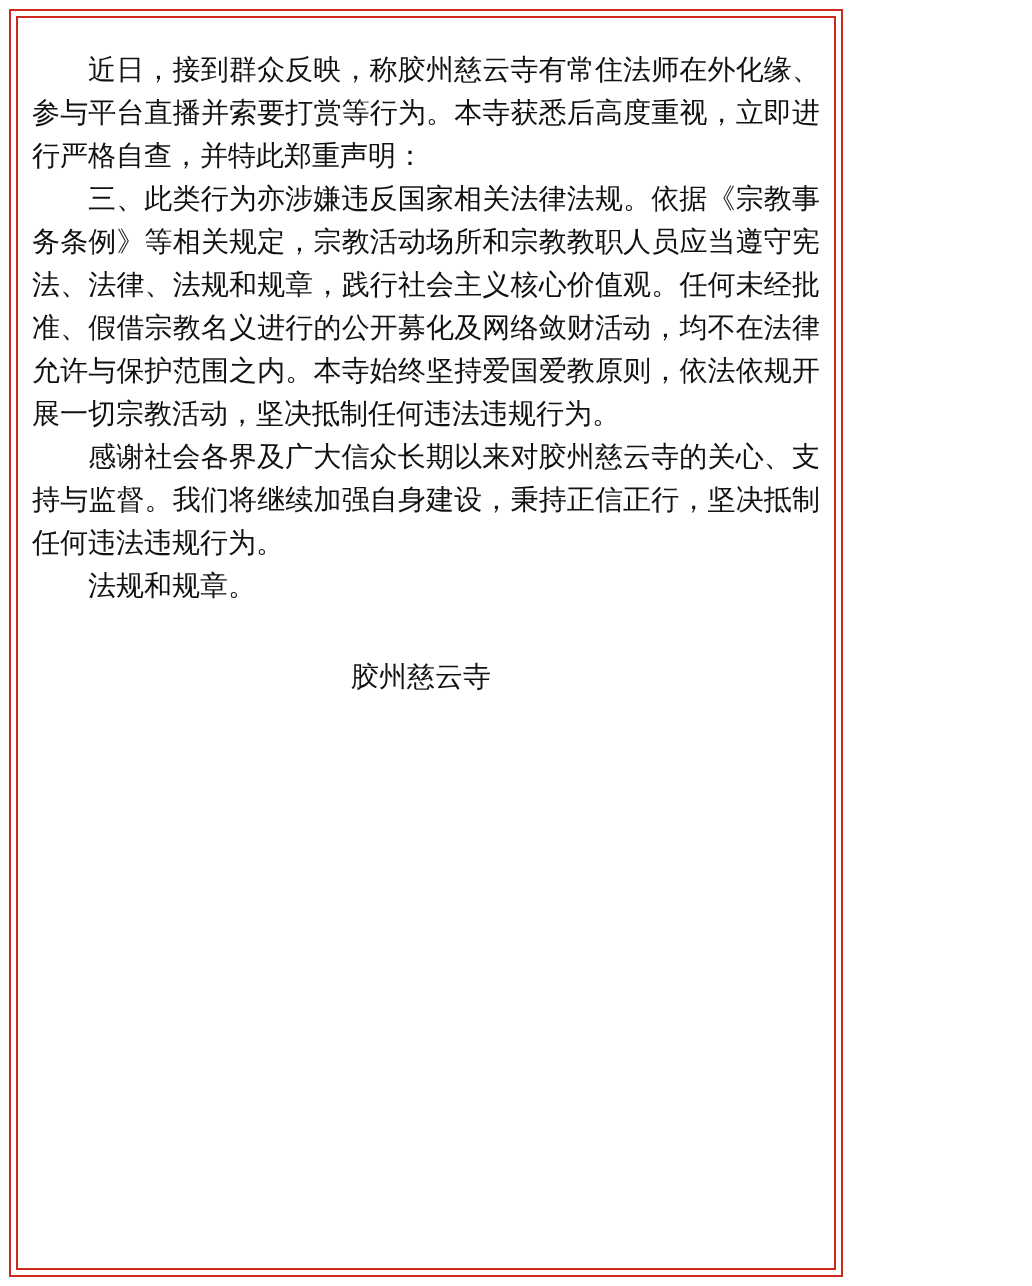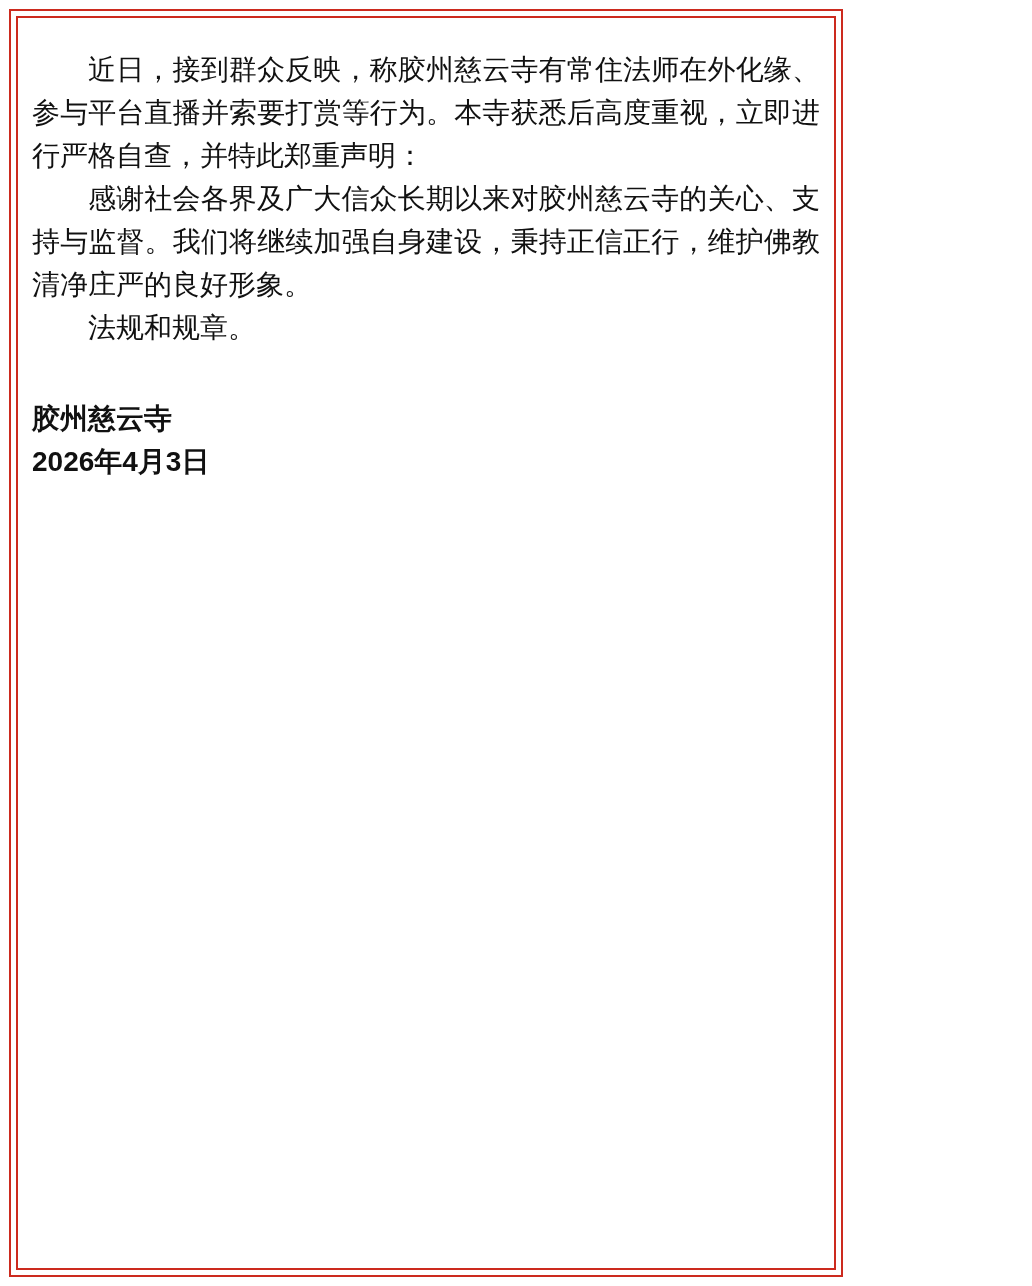--- a/index.html
+++ b/index.html
@@ -39,39 +39,39 @@
     line-height: 43px;
     text-align: justify;
     overflow: hidden;
   }
   .content p {
     margin: 0;
     text-indent: 2em;
   }
   .signature {
     margin-top: 48px;
-    text-align: left;
-    font-weight: bold;
+    text-align: center;
+    font-weight: normal;
     padding-right: 10px;
   }
   .signature p {
     text-indent: 0;
     margin: 0;
   }
 </style>
 </head>
 <body>
 
 <div class="page">
   <div class="outer-frame">
     <div class="inner-frame">
       <div class="content">
         <p>近日，接到群众反映，称胶州慈云寺有常住法师在外化缘、参与平台直播并索要打赏等行为。本寺获悉后高度重视，立即进行严格自查，并特此郑重声明：</p>
-        <p>感谢社会各界及广大信众长期以来对胶州慈云寺的关心、支持与监督。我们将继续加强自身建设，秉持正信正行，维护佛教清净庄严的良好形象。</p>
+        <p>三、此类行为亦涉嫌违反国家相关法律法规。依据《宗教事务条例》等相关规定，宗教活动场所和宗教教职人员应当遵守宪法、法律、法规和规章，践行社会主义核心价值观。任何未经批准、假借宗教名义进行的公开募化及网络敛财活动，均不在法律允许与保护范围之内。本寺始终坚持爱国爱教原则，依法依规开展一切宗教活动，坚决抵制任何违法违规行为。</p>
+        <p>感谢社会各界及广大信众长期以来对胶州慈云寺的关心、支持与监督。我们将继续加强自身建设，秉持正信正行，坚决抵制任何违法违规行为。</p>
         <p>法规和规章。</p>
         <div class="signature">
           <p>胶州慈云寺</p>
-          <p>2026年4月3日</p>
         </div>
       </div>
     </div>
   </div>
 </div>
 
 </body></html>

